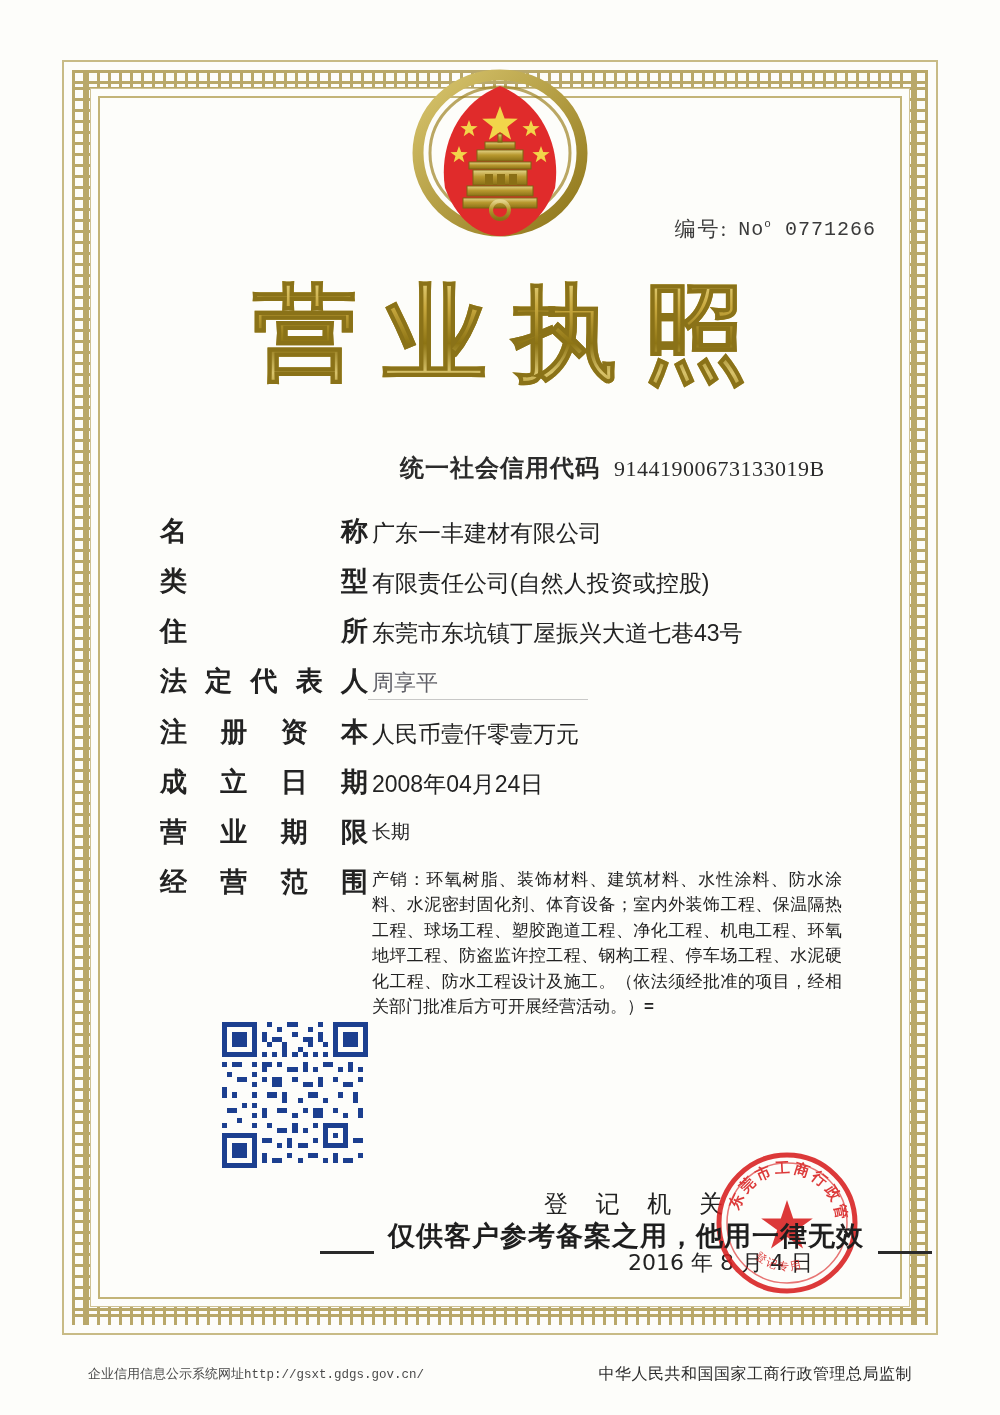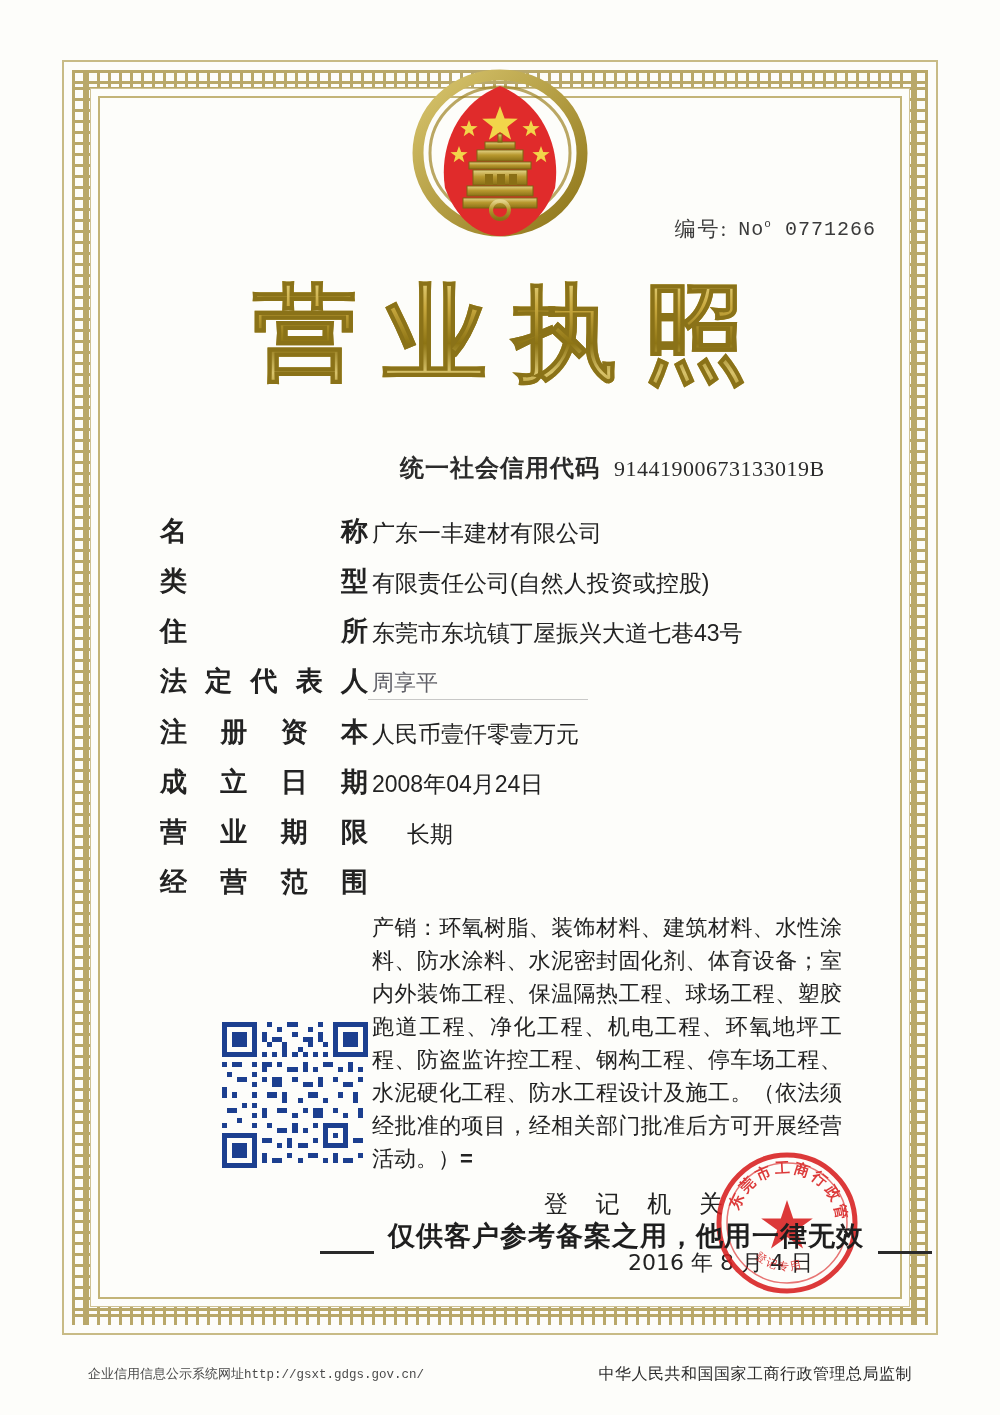--- a/index.html
+++ b/index.html
@@ -155,31 +155,29 @@
   .field-value.handwriting {
     font-family: "DejaVu Serif", serif;
     color: #3a3a44;
     font-size: 22px;
     opacity: .82;
     border-bottom: 1px solid #bdbdbd;
     padding-bottom: 1px;
     min-width: 220px;
   }
   .field-value.small {
-    font-size: 23px;
-    margin-left: 35px;
+    font-size: 19px;
   }
   .field.scope { margin-bottom: 0; }
   .field.scope .field-value {
-    font-size: 22px;
+    font-size: 17px;
     line-height: 1.5;
     width: 474px;
     text-align: justify;
     padding-top: 1px;
-    margin-top: 44px;
   }
   .scope-end {
     display: inline-block;
     font-weight: bold;
     letter-spacing: -1px;
   }
 
   
   .qr {
     position: absolute;

